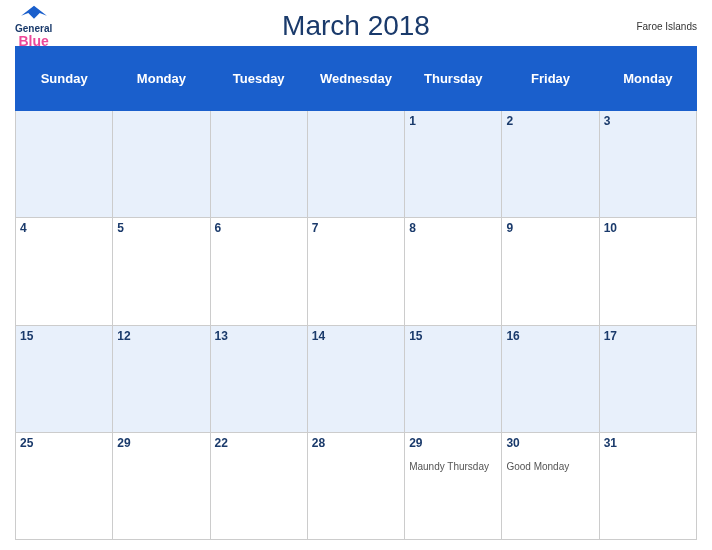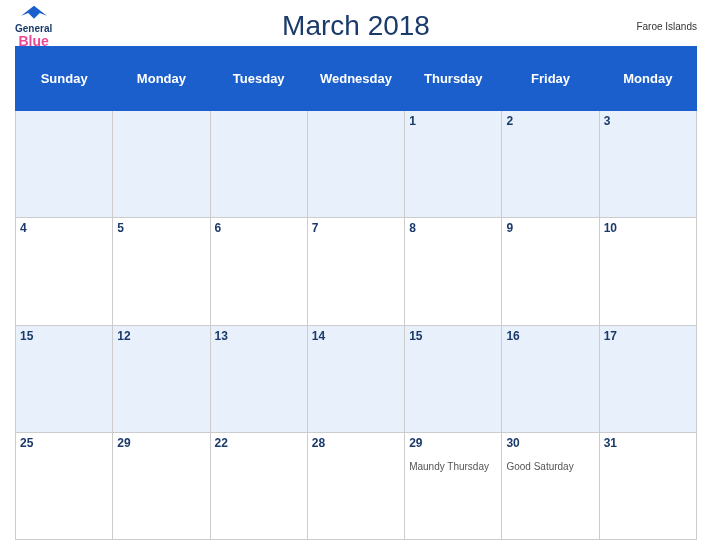--- a/index.html
+++ b/index.html
@@ -192,20 +192,20 @@
         </td>
         <td>
           <div class="day-num">28</div>
         </td>
         <td>
           <div class="day-num">29</div>
           <div class="holiday">Maundy Thursday</div>
         </td>
         <td>
           <div class="day-num">30</div>
-          <div class="holiday">Good Saturday</div>
+          <div class="holiday">Good Monday</div>
         </td>
         <td>
           <div class="day-num">31</div>
         </td>
       </tr>
     </tbody>
 </table>
 
 </body></html>

